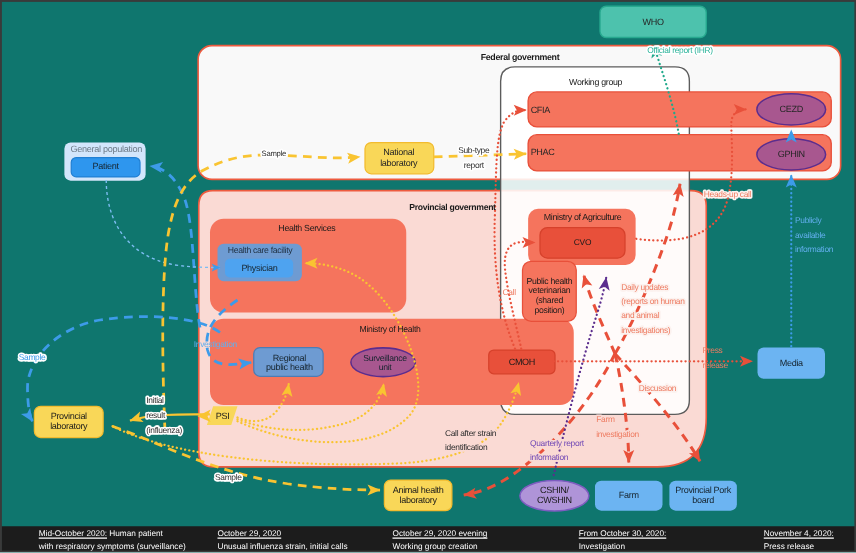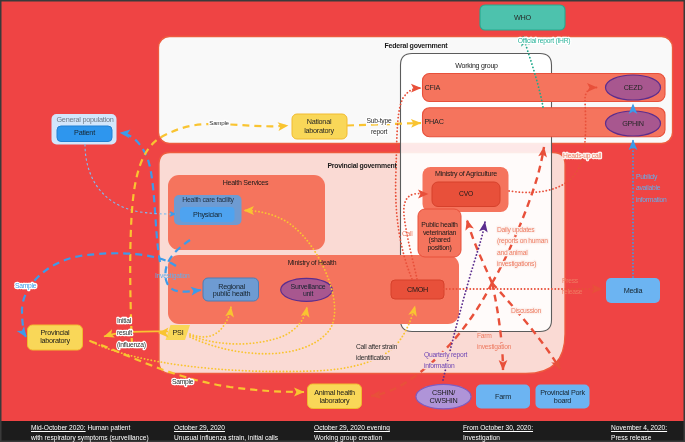--- a/index.html
+++ b/index.html
@@ -1,17 +1,17 @@
 <!DOCTYPE html>
 <html><head>
 <meta charset="utf-8">
 <style>
   html,body{margin:0;padding:0;background:#ffffff;}
   body{width:685px;height:442px;overflow:hidden;font-family:"Liberation Sans",sans-serif;}
-  #root{position:relative;width:685px;height:442px;background:#ef4444;}
+  #root{position:relative;width:685px;height:442px;background:#0f766e;}
   svg#canvas{display:block;position:absolute;left:0;top:0;}
   text{font-family:"Liberation Sans",sans-serif;dominant-baseline:middle;letter-spacing:-0.25px;}
   .halo{paint-order:stroke;stroke:#FFFFFF;stroke-width:2.6px;stroke-linejoin:round;}
   .halopink{paint-order:stroke;stroke:#FADAD4;stroke-width:2.6px;stroke-linejoin:round;}
   .halowg{paint-order:stroke;stroke:#FCF2EF;stroke-width:2.6px;stroke-linejoin:round;}
   #timeline{position:absolute;left:0;top:421px;width:685px;height:20px;}
   .tl-item{position:absolute;top:0;color:#fff;font-size:6.6px;line-height:9.6px;}
   .tl-d{white-space:nowrap;padding-top:2px;}
   .tl-date{text-decoration:underline;}
   .tl-s{white-space:nowrap;}

